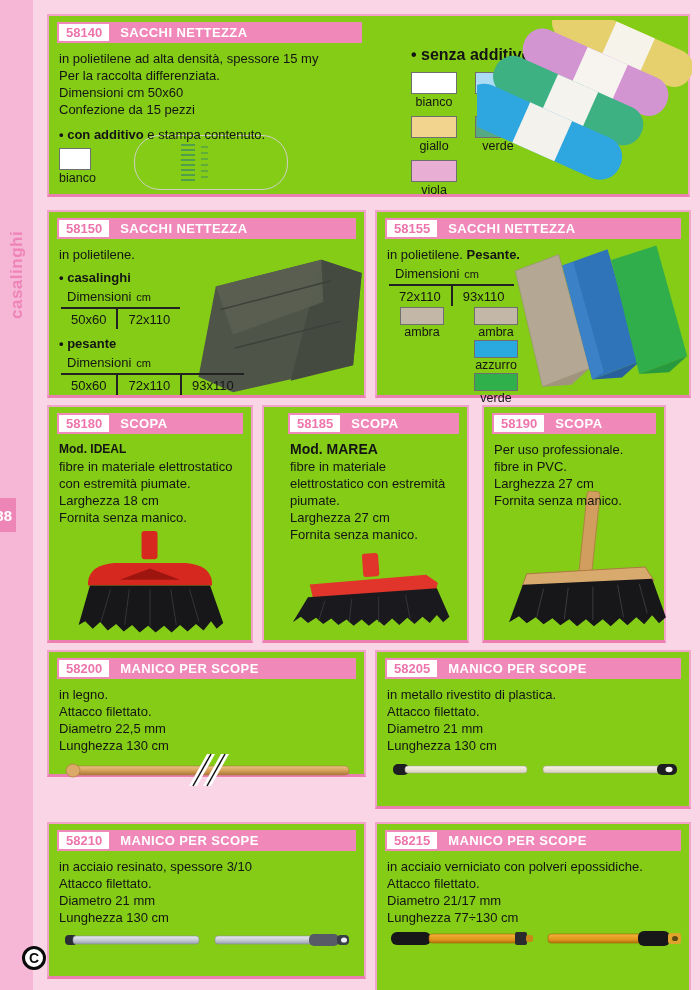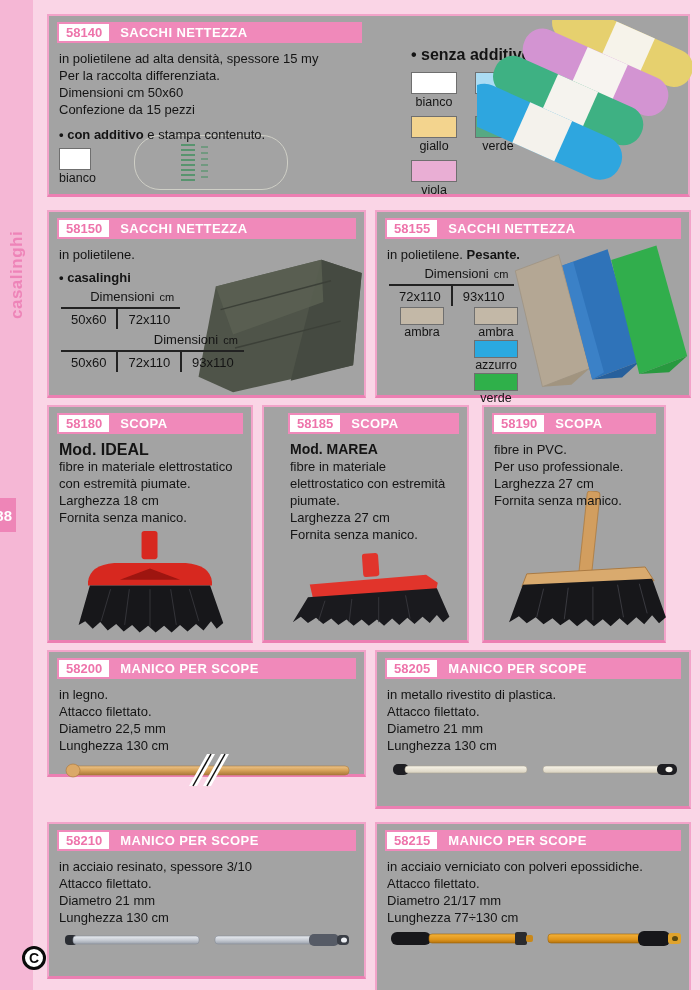--- a/index.html
+++ b/index.html
@@ -23,38 +23,38 @@
     display:flex;align-items:center;justify-content:flex-end;padding-right:4px;box-sizing:border-box;
   }
   .c-logo{
     position:absolute;left:22px;top:946px;width:24px;height:24px;border-radius:50%;
     background:#fff;border:3px solid #0a0a0a;box-sizing:border-box;
     display:flex;align-items:center;justify-content:center;
     font-weight:bold;font-size:14px;color:#0a0a0a;
   }
   
   .box{
-    position:absolute;background:#a3a3a3;box-sizing:border-box;
+    position:absolute;background:#84cc16;box-sizing:border-box;
     border:2px solid #f2a3c9;border-bottom:3px solid #ec7fb2;
   }
   .hdr{
     display:flex;align-items:center;height:21px;margin:6px 8px 0 8px;
     background:#f089ba;padding:2px;box-sizing:border-box;
   }
   .code{
     background:#fff;color:#ee74ab;font-weight:bold;font-size:13px;
     padding:0 7px;height:17px;line-height:17px;flex:0 0 auto;
   }
   .htitle{color:#fff;font-weight:bold;font-size:13px;letter-spacing:.4px;margin-left:11px;white-space:nowrap;}
   .body{position:relative;padding:7px 10px 0 10px;font-size:13px;line-height:17px;z-index:1;}
   .tline{white-space:nowrap;}
   .b{font-weight:bold;}
   .gap6{margin-top:6px;} .gap8{margin-top:8px;}
   
-  .dimt{display:inline-block;text-align:right;margin-top:2px;}
+  .dimt{display:inline-block;text-align:left;margin-top:2px;}
   .dimt .dh{padding:0 6px 1px 6px;border-bottom:2px solid #222;font-size:13px;white-space:nowrap;}
   .dimt .unit{font-size:11px;margin-left:5px;}
   .dimt .dr{display:flex;justify-content:center;}
   .dimt .dc{padding:2px 10px 1px 10px;border-left:2px solid #222;font-size:13px;white-space:nowrap;}
   .dimt .dc:first-child{border-left:none;}
   
   .sw{width:46px;height:22px;border:1px solid #6f6f6f;box-sizing:border-box;background:#fff;}
   .swl{font-size:12.5px;line-height:14px;text-align:center;margin-top:1px;}
   .sw-grid{display:grid;grid-template-columns:46px 46px;column-gap:18px;row-gap:7px;margin-top:8px;}
   .sw-cell{display:flex;flex-direction:column;align-items:center;}
@@ -173,20 +173,21 @@
   <div class="body">
     <div class="tline">in polietilene.</div>
     <div class="tline b gap6">• casalinghi</div>
     <div class="dimt" style="margin-left:2px;">
       <div class="dh"><span>Dimensioni</span><span class="unit">cm</span></div>
       <div class="dr">
         <div class="dc">50x60</div>
         <div class="dc">72x110</div>
       </div>
     </div>
+    <div class="tline b gap6">• pesante</div>
     <div class="dimt" style="margin-left:2px;">
       <div class="dh"><span>Dimensioni</span><span class="unit">cm</span></div>
       <div class="dr">
         <div class="dc">50x60</div>
         <div class="dc">72x110</div>
         <div class="dc">93x110</div>
       </div>
     </div>
   </div>
 </section>
@@ -230,21 +231,21 @@
     <div class="swl">verde</div>
   </div>
 </section>
 
 <section class="box" style="left:47px;top:405px;width:206px;height:238px;">
   <div class="hdr">
     <span class="code">58180</span>
     <span class="htitle">SCOPA</span>
   </div>
   <div class="body">
-    <div class="b" style="font-size:16px;">Mod. IDEAL</div>
+    <div class="b" style="font-size:12px;">Mod. IDEAL</div>
     <div>fibre in materiale elettrostatico con estremità piumate.</div>
     <div>Larghezza 18 cm</div>
     <div>Fornita senza manico.</div>
   </div>
   <svg class="img-layer" style="left:20px;top:124px;" width="162" height="108" viewBox="0 0 160 115">
     <rect x="71" y="0" width="17" height="30" rx="3" fill="#d7281f"></rect>
     <path d="M14 54 Q16 36 42 34 L118 34 Q144 36 146 54 L146 58 L14 58 Z" fill="#d7281f"></path>
     <path d="M48 52 L80 40 L112 52 Z" fill="#9e1510"></path>
     <path d="M16 58 L144 58 L158 98 L151 104 L145 96 L137 106 L129 99 L120 107 L112 100 L103 108 L95 101 L86 108 L78 101 L69 108 L61 100 L52 107 L44 99 L35 106 L27 97 L19 104 L11 96 L4 100 Z" fill="#17171a"></path>
     <g stroke="#35353b" stroke-width="1">
@@ -280,22 +281,22 @@
     </g>
   </svg>
 </section>
 
 <section class="box" style="left:482px;top:405px;width:184px;height:238px;">
   <div class="hdr">
     <span class="code">58190</span>
     <span class="htitle">SCOPA</span>
   </div>
   <div class="body">
+    <div>Per uso professionale.</div>
     <div>fibre in PVC.</div>
-    <div>Per uso professionale.</div>
     <div>Larghezza 27 cm</div>
     <div>Fornita senza manico.</div>
   </div>
   <svg class="img-layer" style="left:14px;top:84px;" width="175" height="148" viewBox="0 0 175 150">
     <rect x="85" y="0" width="13" height="86" rx="3" fill="#d29e5f" stroke="#ad7c42" stroke-width=".8" transform="rotate(6 91 43)"></rect>
     <path d="M28 84 L148 77 L157 91 L23 97 Z" fill="#d9aa6e" stroke="#aa7a42" stroke-width="1"></path>
     <path d="M24 95 L155 89 L169 128 L162 134 L155 126 L147 135 L139 128 L130 136 L122 129 L113 137 L105 130 L96 137 L88 130 L79 137 L71 130 L62 136 L54 129 L45 135 L37 128 L28 134 L20 127 L10 133 Z" fill="#17171a"></path>
     <g stroke="#3a3a40" stroke-width="1">
       <line x1="45" y1="99" x2="38" y2="128"></line>
         <line x1="70" y1="98" x2="66" y2="130"></line>

